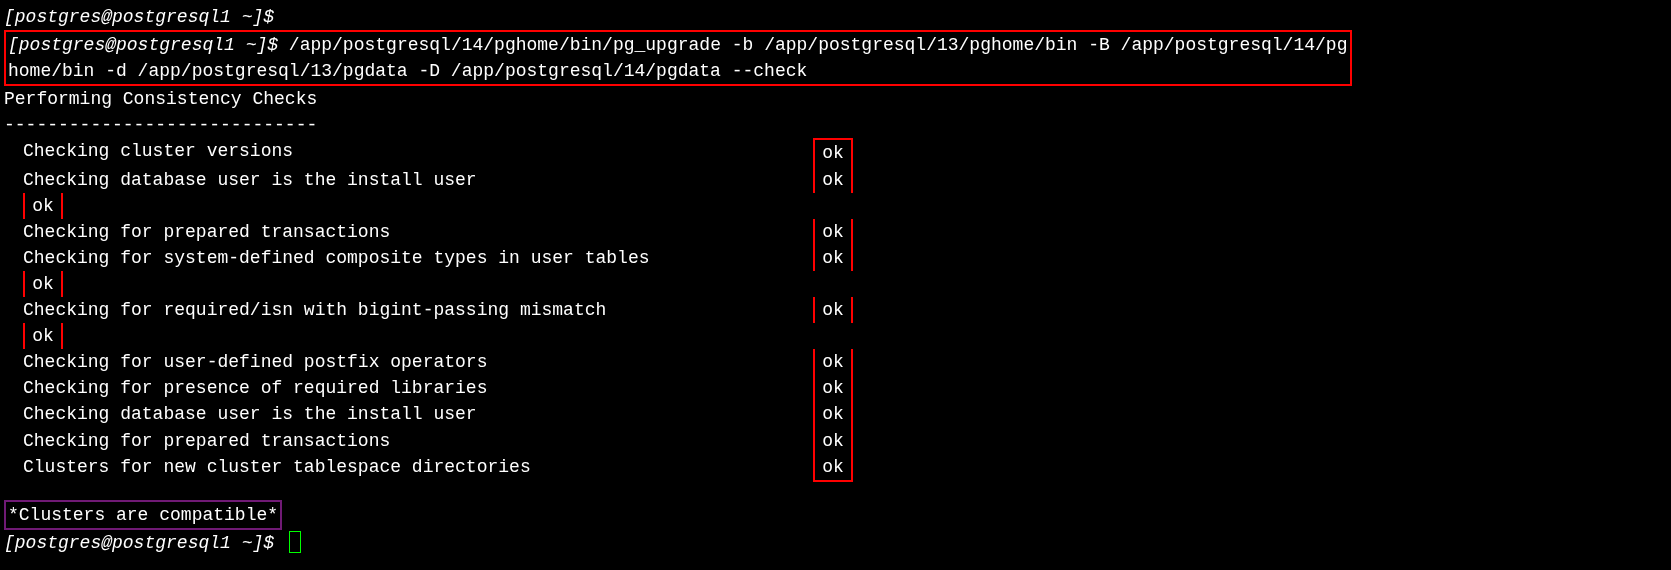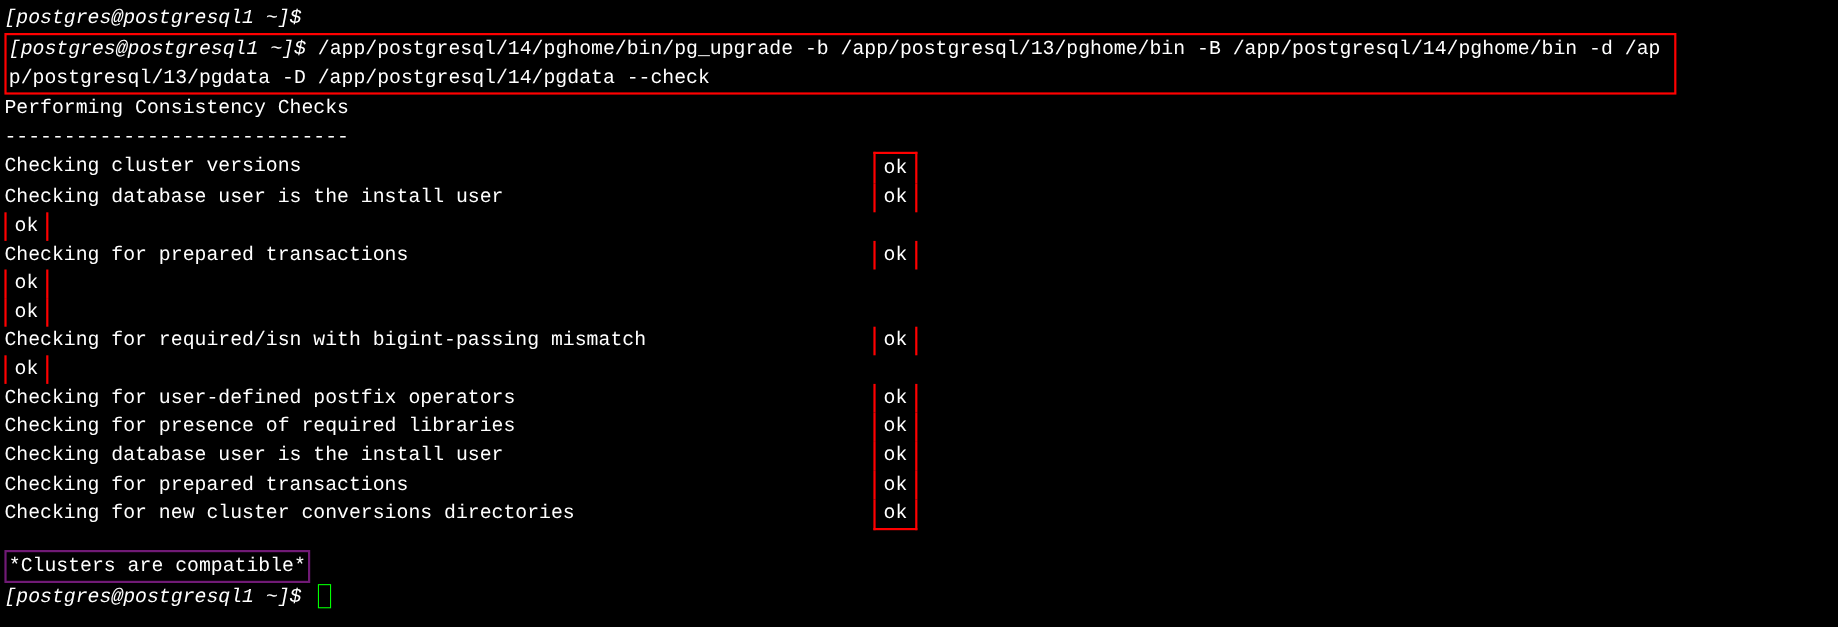--- a/index.html
+++ b/index.html
@@ -14,24 +14,25 @@
     width: 1671px;
     box-sizing: border-box;
   }
   .line { display: block; }
   .prompt { color: #fff; font-style: italic; }
   .cmd-box {
     border: 2px solid #ff0000;
     padding: 0 2px;
     display: block;
     box-sizing: border-box;
-    width: 1520px;
+    width: 1348px;
   }
   .check-row {
     display: flex;
+    margin-left: 19px;
   }
   .check-label {
     width: 790px;
     display: inline-block;
   }
   .ok-col {
     border-left: 2px solid #ff0000;
     border-right: 2px solid #ff0000;
     padding: 0 4px;
     min-width: 28px;
@@ -81,20 +82,21 @@
     <span class="ok-col">ok</span>
   </div>
   <div class="check-row">
     <span class="ok-col">ok</span>
   </div>
   <div class="check-row">
     <span class="check-label">Checking for prepared transactions</span>
     <span class="ok-col">ok</span>
   </div>
   <div class="check-row">
+    <span class="check-label">Checking for system-defined composite types in user tables</span>
     <span class="ok-col">ok</span>
   </div>
   <div class="check-row">
     <span class="ok-col">ok</span>
   </div>
   <div class="check-row">
     <span class="check-label">Checking for required/isn with bigint-passing mismatch</span>
     <span class="ok-col">ok</span>
   </div>
   <div class="check-row">
@@ -110,21 +112,21 @@
   </div>
   <div class="check-row">
     <span class="check-label">Checking database user is the install user</span>
     <span class="ok-col">ok</span>
   </div>
   <div class="check-row">
     <span class="check-label">Checking for prepared transactions</span>
     <span class="ok-col">ok</span>
   </div>
   <div class="check-row">
-    <span class="check-label">Checking for new cluster conversions directories</span>
+    <span class="check-label">Clusters for new cluster tablespace directories</span>
     <span class="ok-col last">ok</span>
   </div>
 </div>
 
 <div class="compat-box">
   <span>*Clusters are compatible*</span>
 </div>
 
 <div class="line">
   <span class="prompt">[postgres@postgresql1 ~]$</span>

